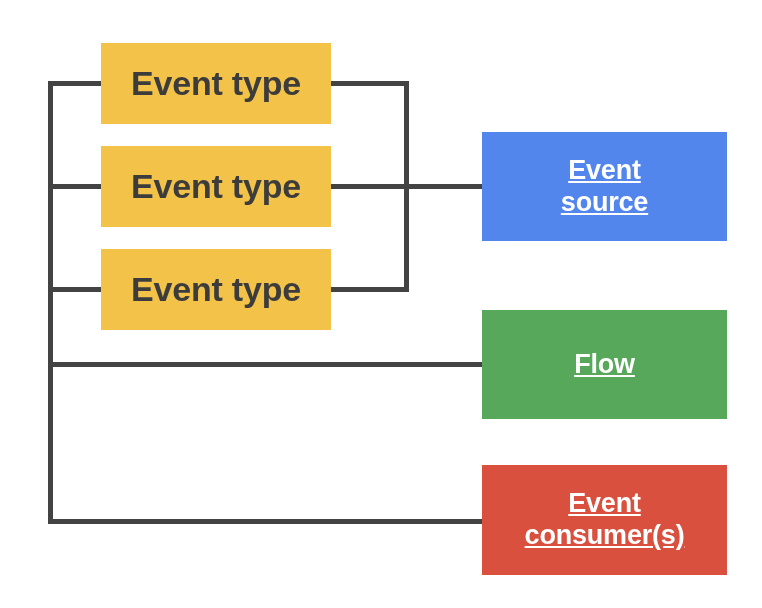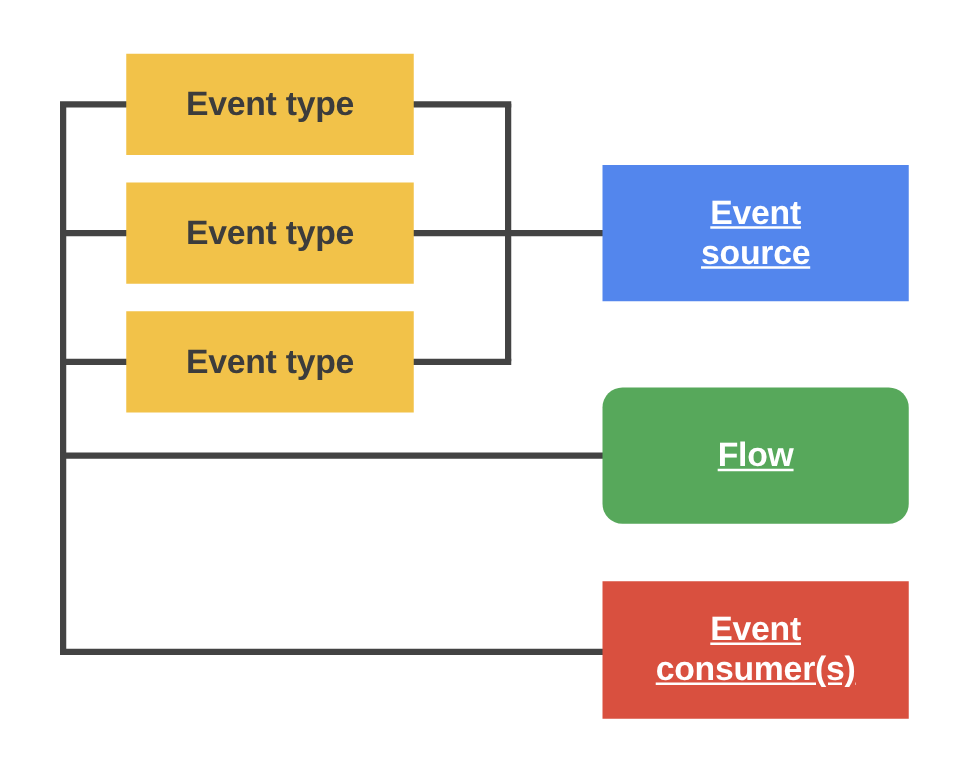--- a/index.html
+++ b/index.html
@@ -36,39 +36,39 @@
     letter-spacing: -0.2px;
   }
   .node-label {
     display: block;
     white-space: pre-line;
     padding: 0 8px;
   }
   .node.event-type {
     background: #F2C249;
     color: #3C3C3C;
-    font-size: 27px;
+    font-size: 34px;
     font-weight: bold;
   }
   .node.stage {
     color: #ffffff;
     font-size: 27px;
     font-weight: bold;
     text-decoration: underline;
   }
   .node.event-source { background: #5386ED; }
   .node.flow         { background: #57A85B; }
   .node.event-consumer { background: #D9503F; }
 
   
   #node-event-type-1 { left: 101px; top: 43px;  width: 230px; height: 81px; }
   #node-event-type-2 { left: 101px; top: 146px; width: 230px; height: 81px; }
   #node-event-type-3 { left: 101px; top: 249px; width: 230px; height: 81px; }
   #node-event-source { left: 482px; top: 132px; width: 245px; height: 109px; }
-  #node-flow         { left: 482px; top: 310px; width: 245px; height: 109px; border-radius: 16px; }
+  #node-flow         { left: 482px; top: 310px; width: 245px; height: 109px; }
   #node-event-consumer { left: 482px; top: 465px; width: 245px; height: 110px; }
 </style>
 </head>
 <body>
 
 <div id="canvas">
 
   <svg class="wires" viewBox="0 0 762 608" xmlns="http://www.w3.org/2000/svg" aria-hidden="true">
     <g stroke="#434343" stroke-width="5" stroke-linecap="butt" fill="none">
 

